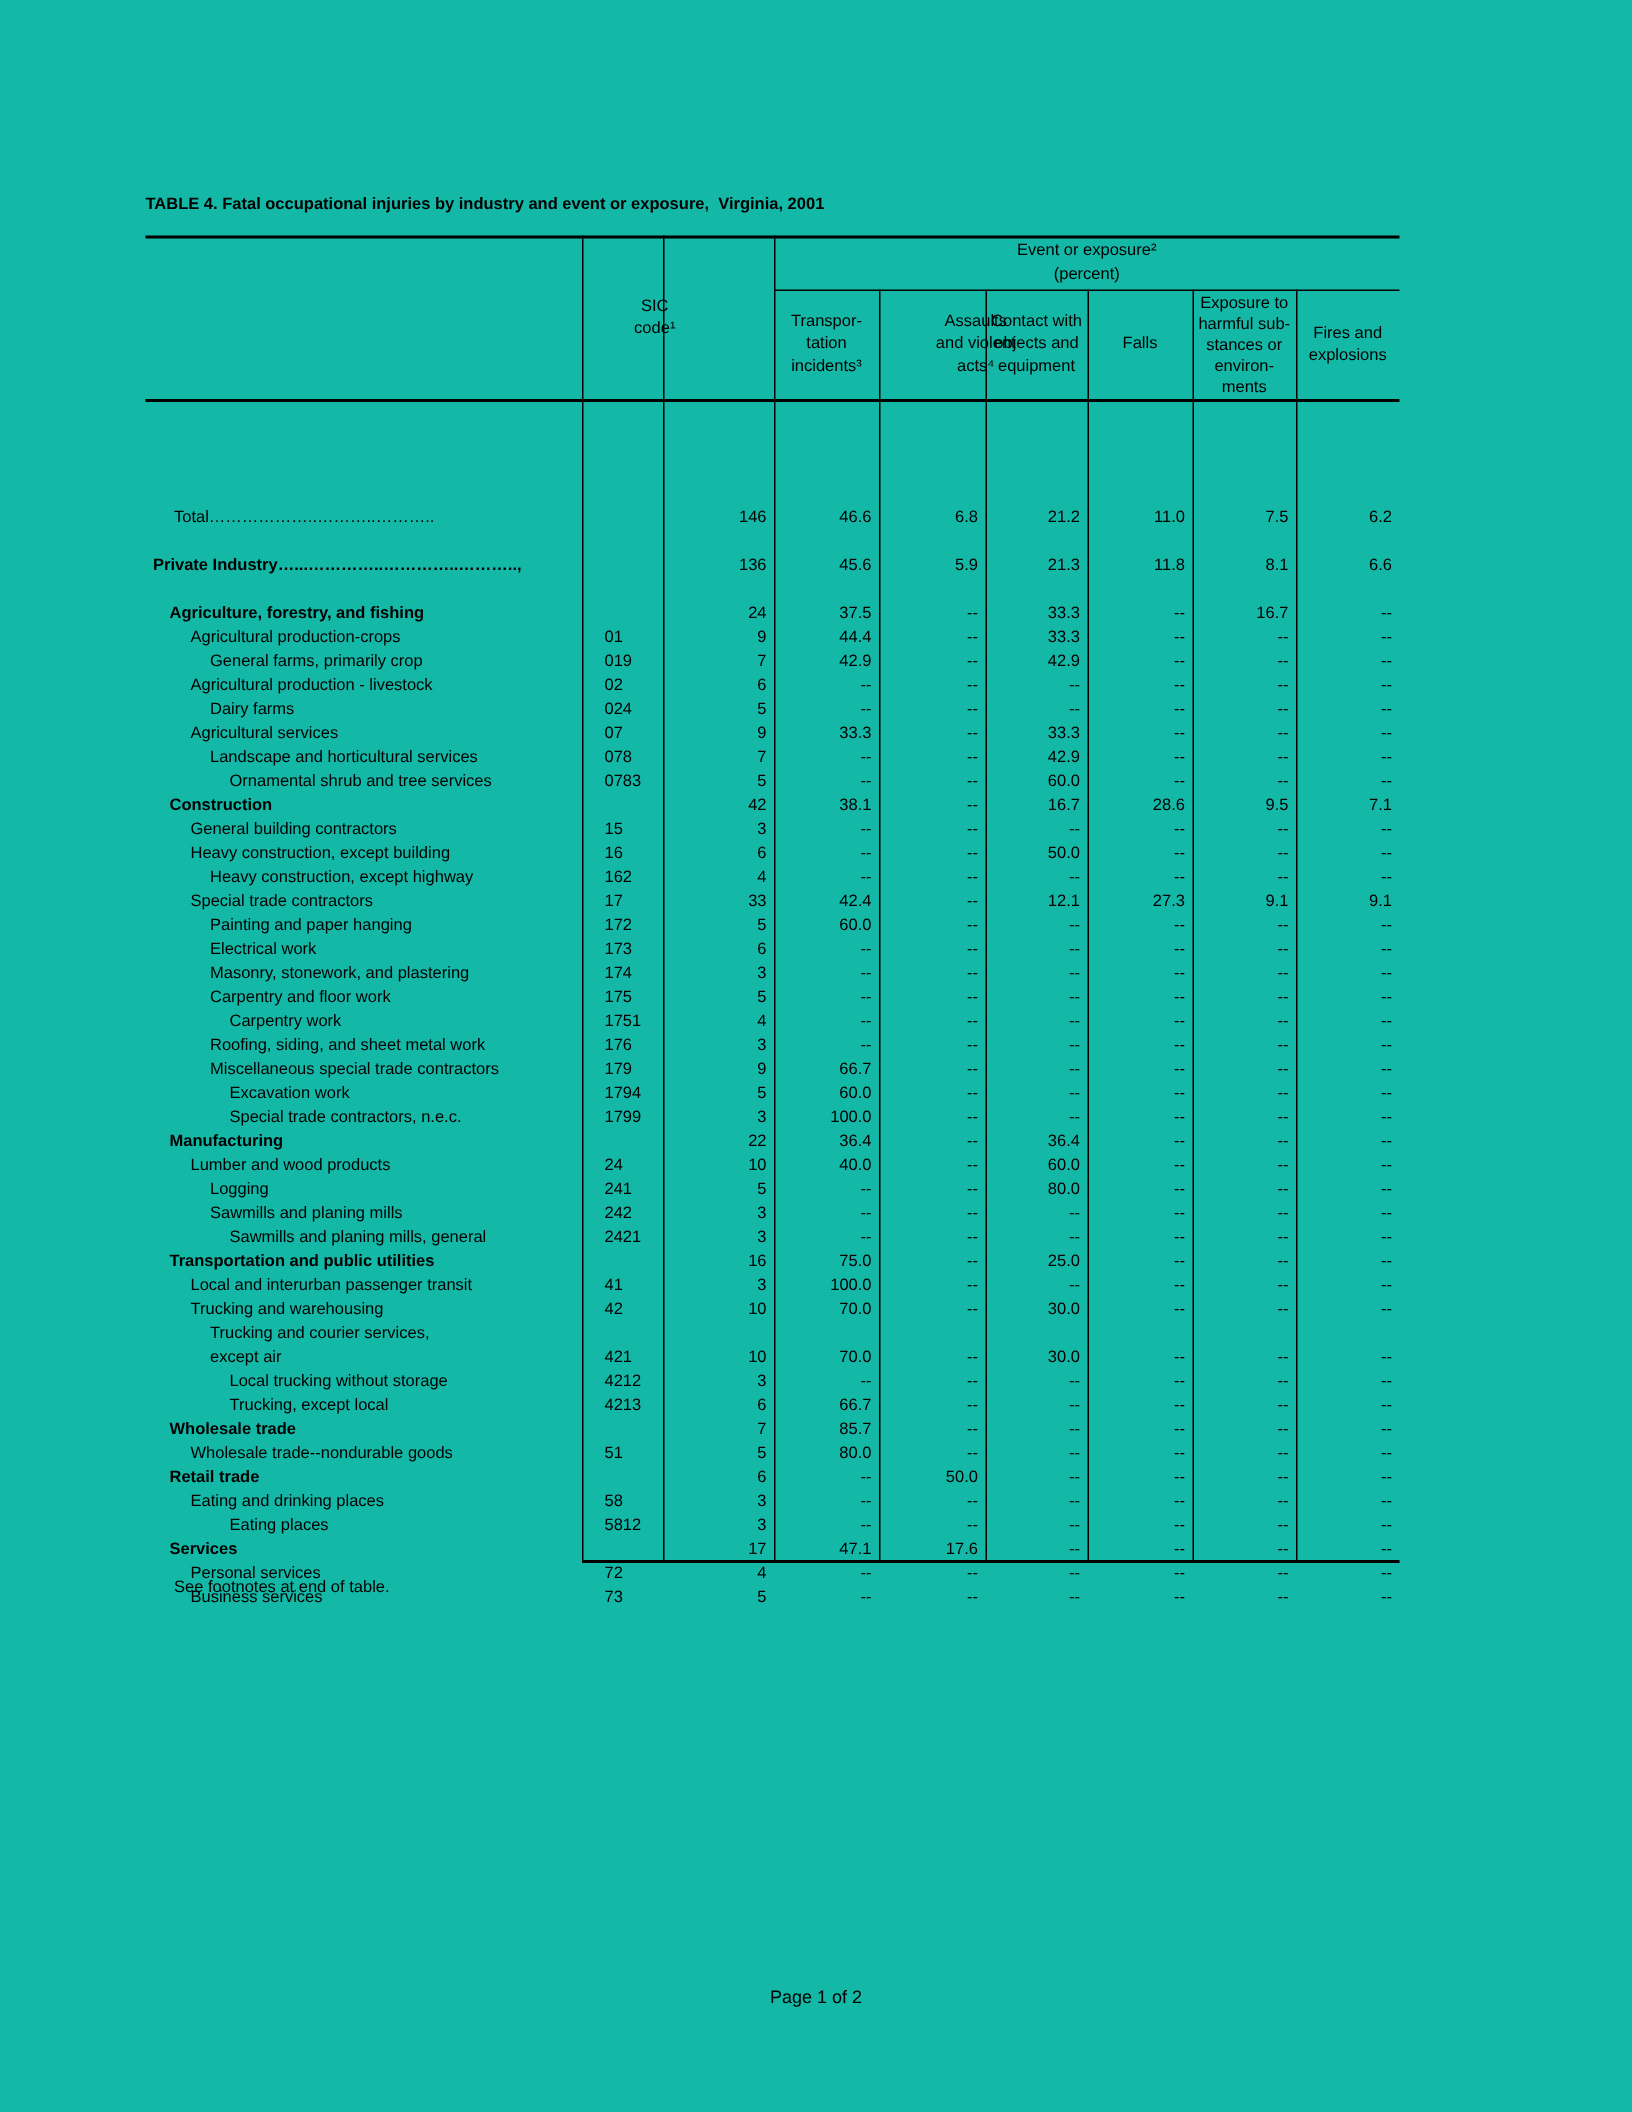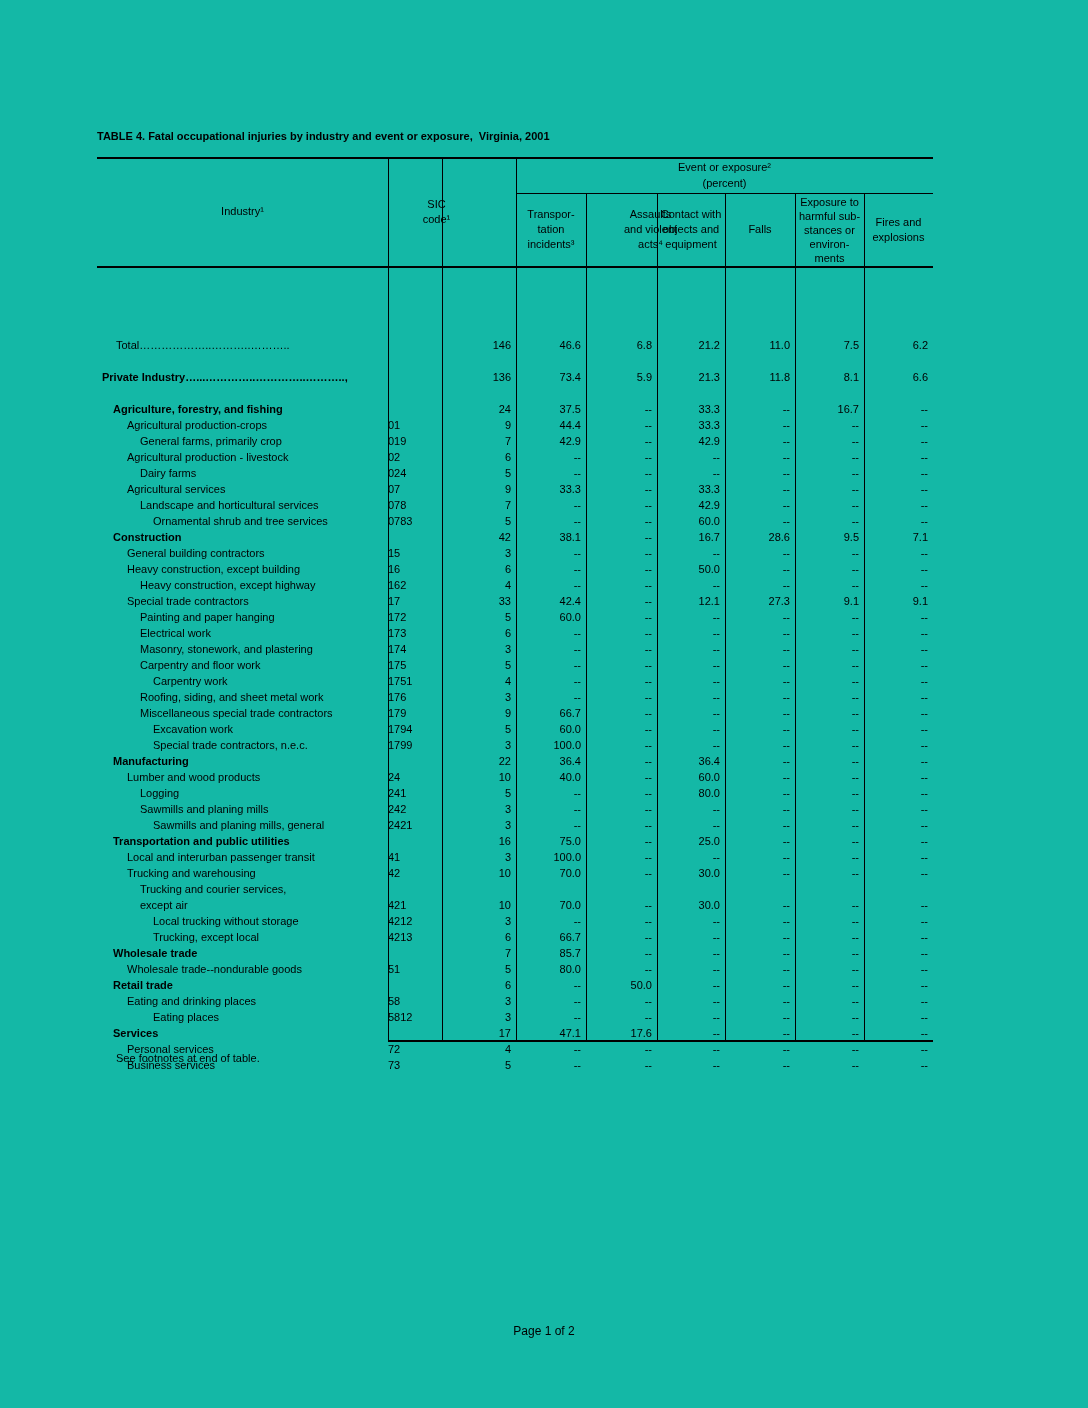--- a/index.html
+++ b/index.html
@@ -54,21 +54,21 @@
     position:absolute; left:0; top:111px; width:836px; height:772px;
     padding-top:21px; overflow:hidden;margin-top:48px;
   }
   .row {
     display:grid;
     grid-template-columns:291px 54px 74px 70px 71px 68px 70px 69px 69px;
     height:16px; font-size:11px; line-height:16px;
   }
   .row.spacer { height:16px; }
   .c-label { text-align:left; white-space:nowrap; overflow:hidden; }
-  .c-sic   { text-align:left; padding-left:0; }
+  .c-sic   { text-align:left; padding-left:15px; }
   .c-num   { text-align:right; padding-right:5px; }
   .bold    { font-weight:bold; }
   .ind-total   { padding-left:19px; }
   .ind-private { padding-left:5px; }
   .ind-section { padding-left:16px; }
   .ind-l1      { padding-left:30px; }
   .ind-l2      { padding-left:43px; }
   .ind-l3      { padding-left:56px; }
 
   .footnote {
@@ -81,21 +81,20 @@
 </style>
 </head>
 <body>
 
 <div class="page">
 
   <div class="doc-title">TABLE 4. Fatal occupational injuries by industry and event or exposure,  Virginia, 2001</div>
 
   <div class="tbl">
 
-    <div class="hcell h-industry">Industry¹</div>
     <div class="hcell h-sic">SIC
 code¹</div>
     <div class="hcell h-event">Event or exposure²
 (percent)</div>
     <div class="hcell h-transp">Transpor-
 tation
 incidents³</div>
     <div class="hcell h-assault">Assaults
 and violent
 acts⁴</div>
@@ -134,21 +133,21 @@
           <div class="c-num">21.2</div>
           <div class="c-num">11.0</div>
           <div class="c-num">7.5</div>
           <div class="c-num">6.2</div>
         </div>
         <div class="row spacer"></div>
         <div class="row">
           <div class="c-label ind-private bold">Private Industry…...…………..…………..……….., </div>
           <div class="c-sic"></div>
           <div class="c-num">136</div>
-          <div class="c-num">73.4</div>
+          <div class="c-num">45.6</div>
           <div class="c-num">5.9</div>
           <div class="c-num">21.3</div>
           <div class="c-num">11.8</div>
           <div class="c-num">8.1</div>
           <div class="c-num">6.6</div>
         </div>
         <div class="row spacer"></div>
         <div class="row">
           <div class="c-label ind-section bold">Agriculture, forestry, and fishing</div>
           <div class="c-sic"></div>

